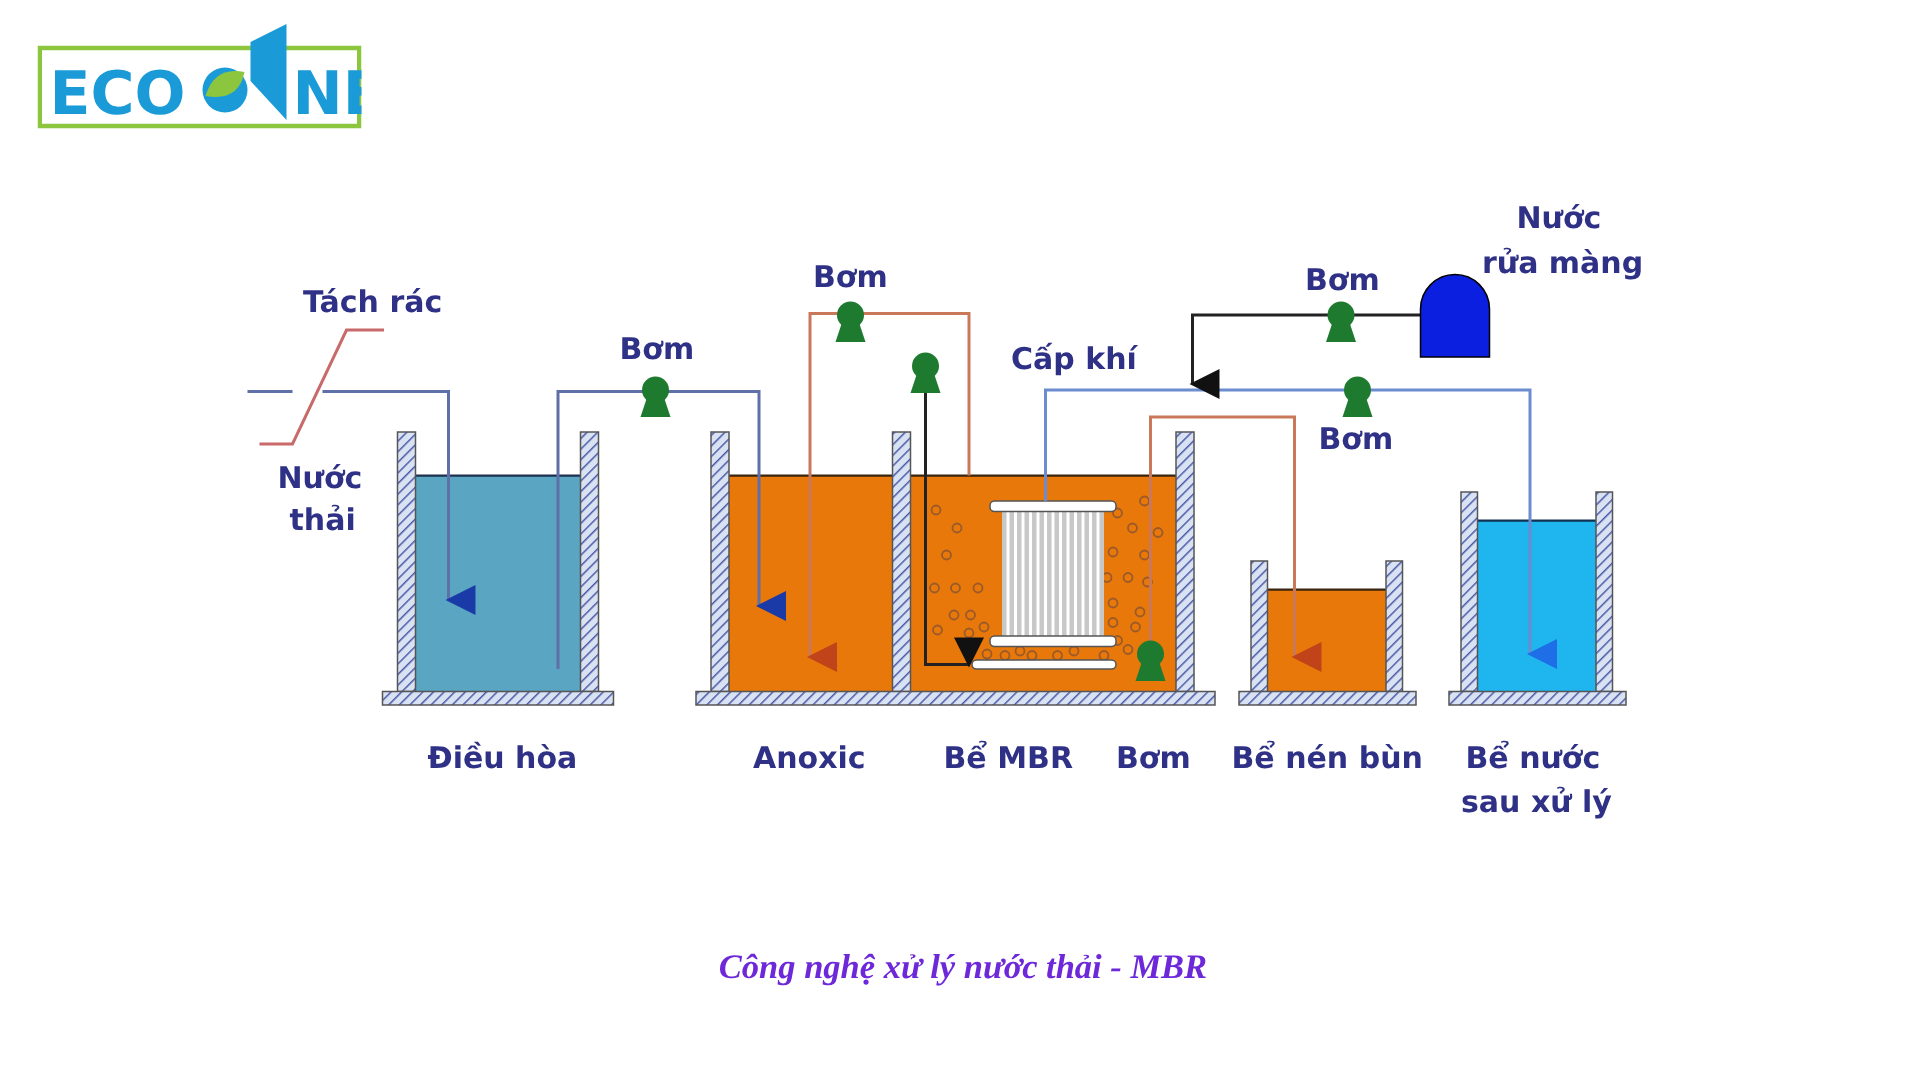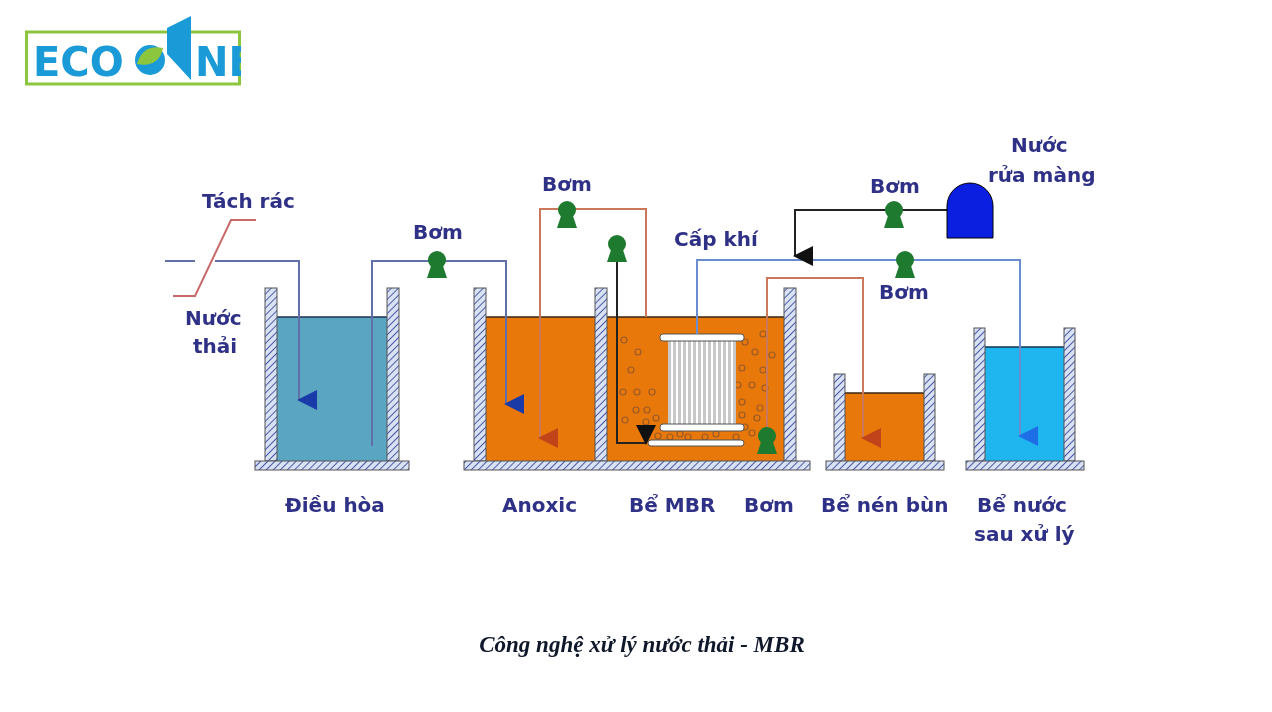--- a/index.html
+++ b/index.html
@@ -1,20 +1,20 @@
 <!DOCTYPE html>
 <html><head>
 <meta charset="utf-8">
 <style>
   html, body { margin:0; padding:0; background:#ffffff; }
   body { width:1272px; height:712px; position:relative; overflow:hidden; font-family:"Liberation Sans", "DejaVu Sans", sans-serif; }
   .logo { position:absolute; left:25px; top:14px; width:216px; height:72px; }
   .diagram { position:absolute; left:0; top:0; width:1272px; height:712px; }
   .lbl { font-family:"DejaVu Sans", "Liberation Sans", sans-serif; font-weight:bold; fill:#2f3186; font-size:20px; }
-  .caption { position:absolute; left:0; top:632px; width:1272px; text-align:center; font-family:"Liberation Serif", "DejaVu Serif", serif; font-weight:bold; font-style:italic; font-size:23px; color:#0f172a; padding-left:12px; box-sizing:border-box;}
+  .caption { position:absolute; left:0; top:632px; width:1272px; text-align:center; font-family:"Liberation Serif", "DejaVu Serif", serif; font-weight:bold; font-style:italic; font-size:23px; color:#6d28d9; padding-left:12px; box-sizing:border-box;}
 </style>
 </head>
 <body>
 
 <svg class="logo" viewBox="0 0 216 72" xmlns="http://www.w3.org/2000/svg">
   <rect x="1.5" y="18" width="213" height="52" fill="none" stroke="#8cc63f" stroke-width="3"></rect>
   <text x="8" y="62" font-family="DejaVu Sans, sans-serif" font-weight="bold" font-size="40" fill="#1a9bd7">ECO</text>
   <circle cx="125" cy="46" r="15" fill="#1a9bd7"></circle>
   <path d="M112 50 Q118 30 138 34 Q134 54 112 50 Z" fill="#8cc63f"></path>
   <path d="M142 14 L166 2 L166 66 L142 40 Z" fill="#1a9bd7"></path>

